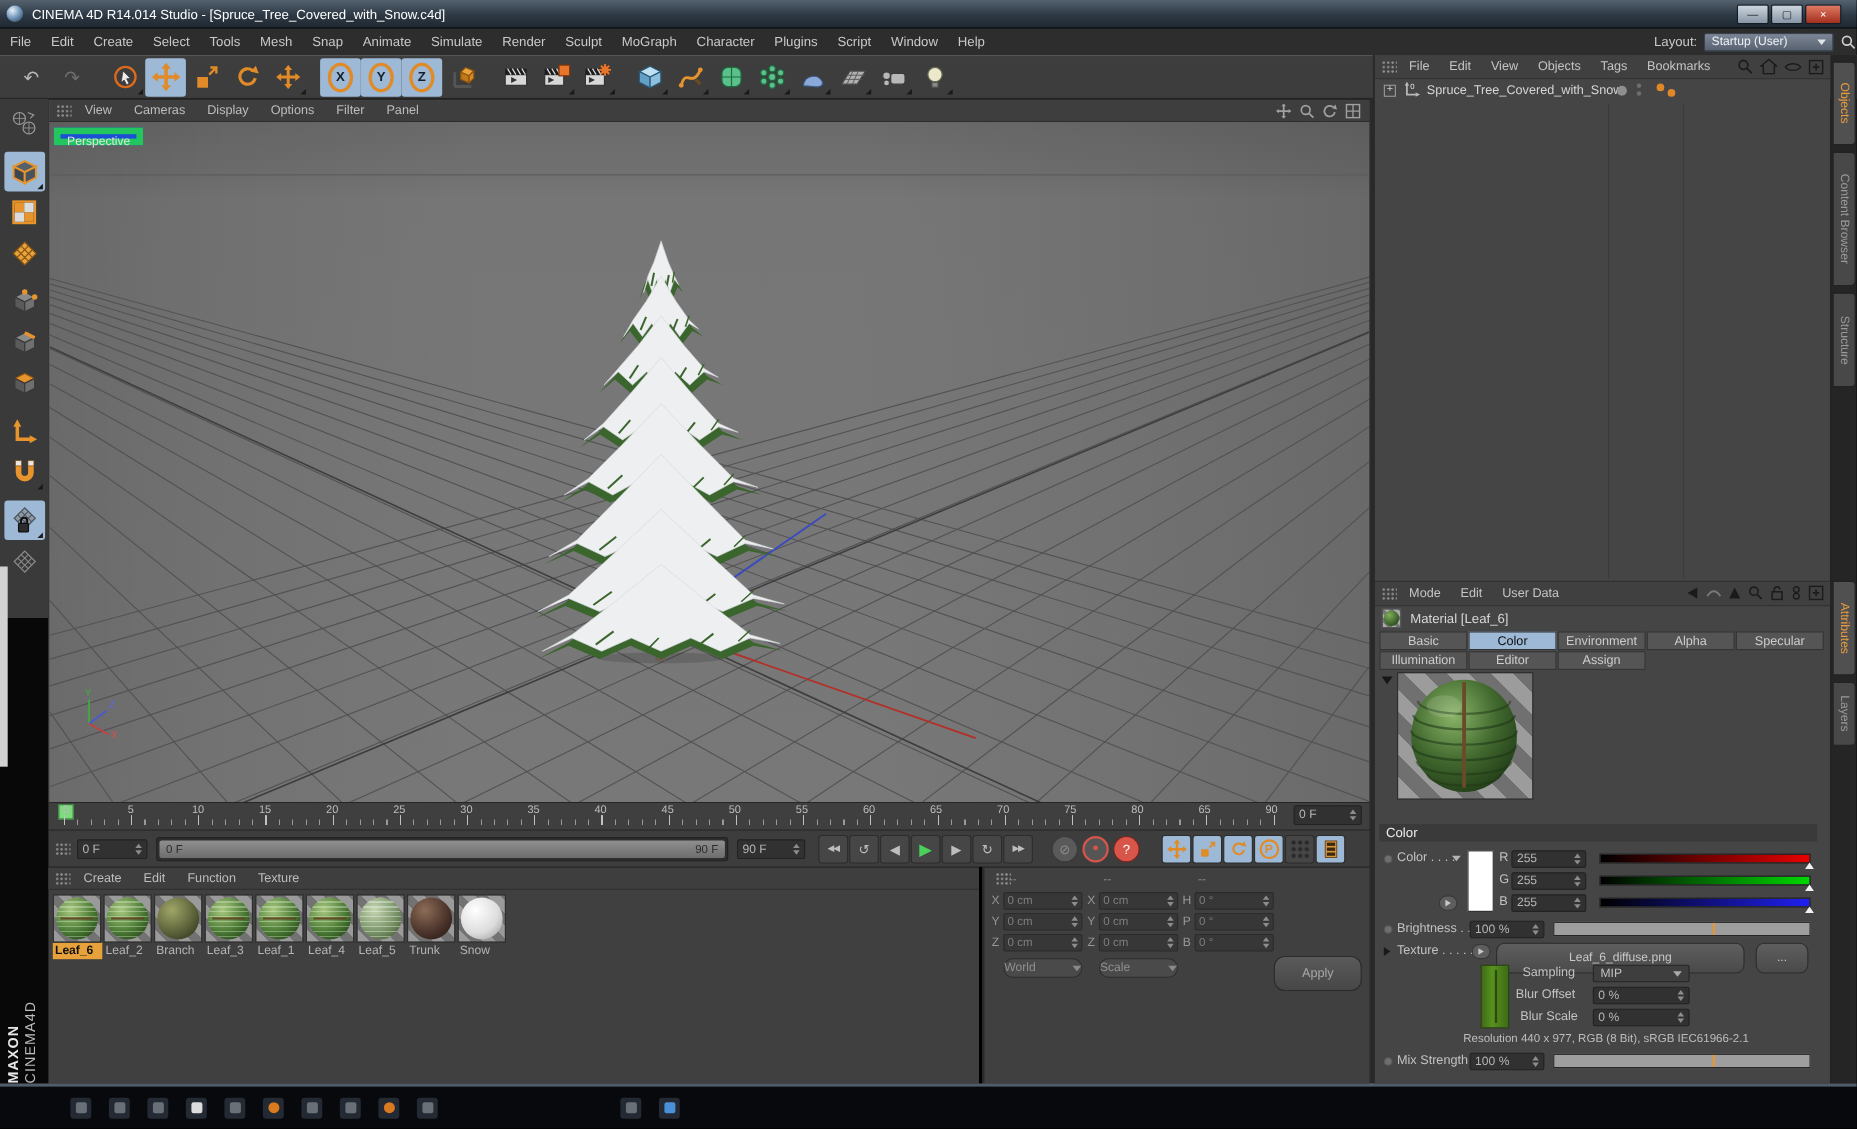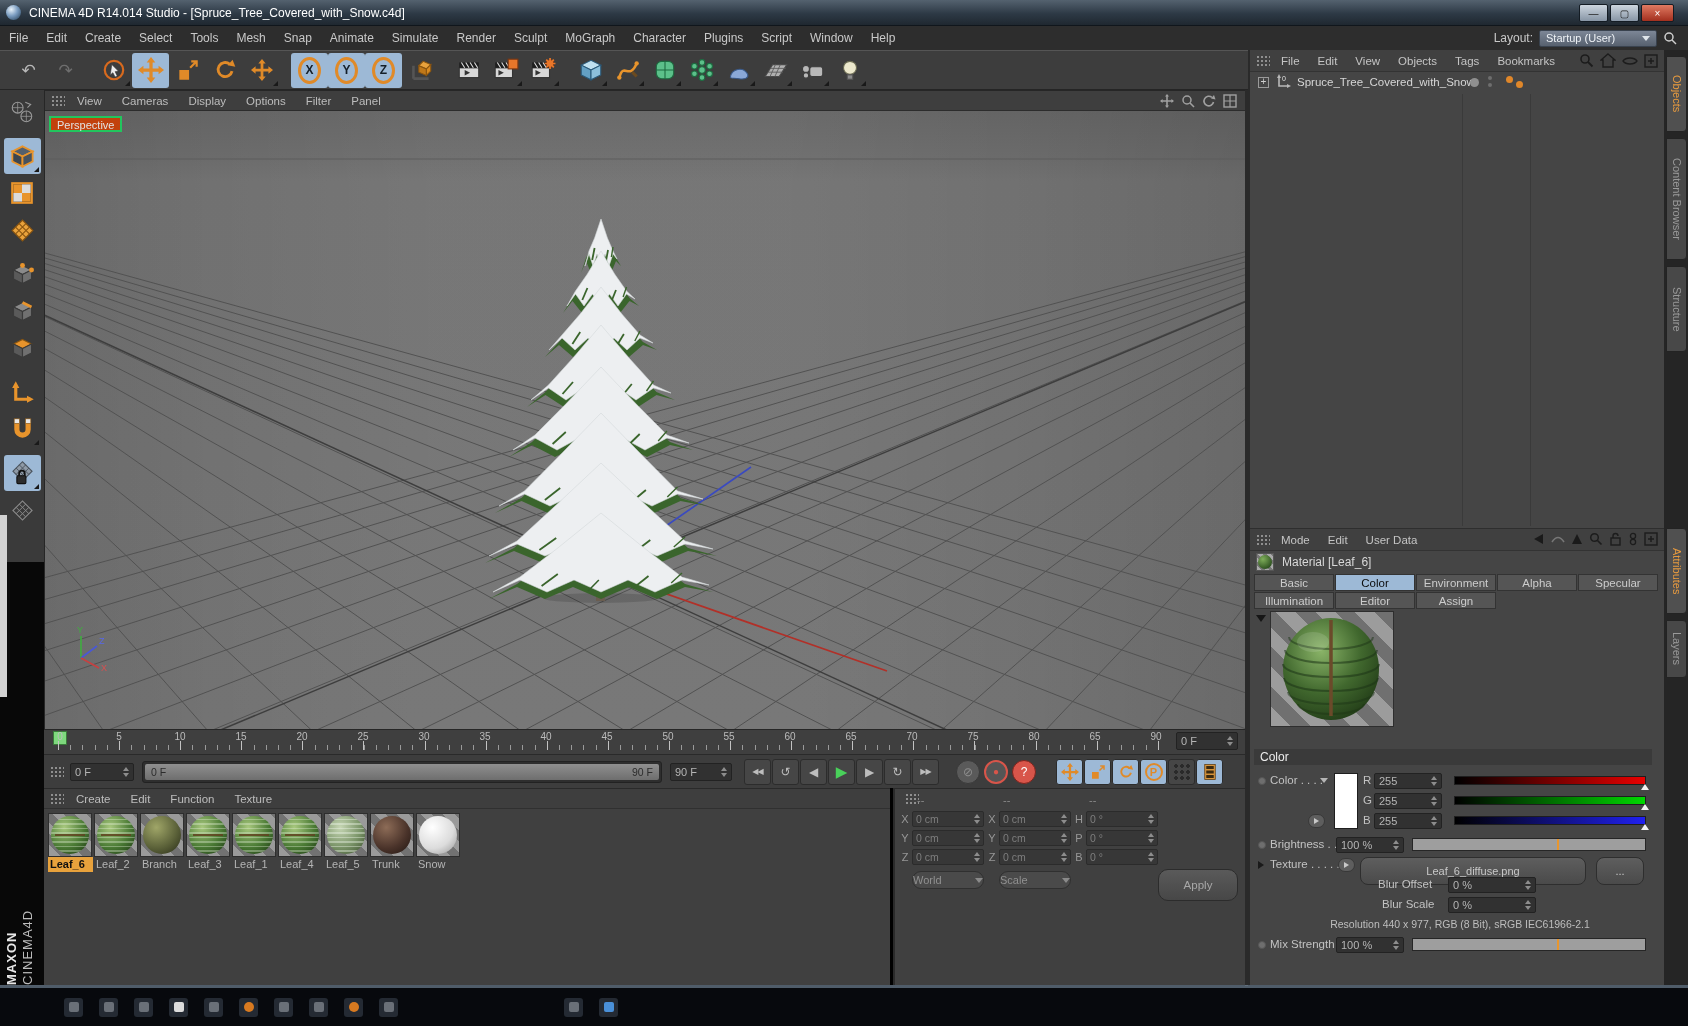--- a/index.html
+++ b/index.html
@@ -6,21 +6,21 @@
 html,body{width:1688px;height:1026px;background:#000;font-family:"Liberation Sans",sans-serif;overflow:hidden;position:relative;color:#c6c6c6}
 
 #titlebar{position:absolute;left:0;top:0;width:1688px;height:26px;background:linear-gradient(#54626f,#2d3945 55%,#1f2830);display:flex;align-items:center;padding-left:6px;color:#fff;font-size:12px;border-bottom:1px solid #10161c}
 .appicon{width:15px;height:15px;border-radius:50%;background:radial-gradient(circle at 35% 30%,#e8f2fa,#7a9cc0 45%,#20384e);margin-right:8px}
 .wbtns{position:absolute;right:14px;top:4px;display:flex;gap:2px}
 .wb{width:29px;height:18px;border:1px solid #141c24;border-radius:2px;background:linear-gradient(#cdd6df,#8795a5);display:flex;align-items:center;justify-content:center;font-size:10px;color:#222}
 .wb.close{background:linear-gradient(#e07a62,#a22f1e);color:#fff;width:33px}
 
 #menubar{position:absolute;left:0;top:26px;width:1688px;height:24px;background:#2d2d2d;display:flex;align-items:center;font-size:12px;color:#c9c9c9}
 .mi{padding:0 9px;height:100%;display:flex;align-items:center;cursor:default}
-#layoutwrap{margin-left:auto;display:flex;align-items:center;gap:6px;padding-right:10px}
+#layoutwrap{margin-left:auto;display:flex;align-items:center;gap:6px;}
 #layoutdd{width:118px;height:17px;background:linear-gradient(#7c8696,#57616f);border:1px solid #39424e;border-radius:2px;color:#eef2f6;font-size:11px;display:flex;align-items:center;padding:0 6px}
 .ddar{margin-left:auto;width:0;height:0;border-left:4px solid transparent;border-right:4px solid transparent;border-top:5px solid #dfe5ea}
 
 #toolbar{position:absolute;left:0;top:50px;width:1688px;height:40px;background:#3d3d3d;border-top:1px solid #555;border-bottom:1px solid #252525;display:flex;align-items:center;padding-left:10px}
 .tb{width:37px;height:35px;border-radius:3px;display:flex;align-items:center;justify-content:center;position:relative;flex:none}
 .tb.sel{background:#9db9d6}
 .tb.dis{opacity:.4}
 .tb svg{display:block}
 .sub::after{content:"";position:absolute;right:2px;bottom:2px;border-left:5px solid transparent;border-bottom:5px solid #191919}
 .tsep{width:11px;flex:none}
@@ -38,21 +38,21 @@
 .brtxt.thin{color:#bdbdbd;font-weight:normal}
 
 #viewport{position:absolute;left:44px;top:90px;width:1202px;height:640px;background:#6f6f6f;border:1px solid #262626}
 #vpmenu{position:absolute;left:0;top:0;width:100%;height:20px;background:#3e3e3e;display:flex;align-items:center;font-size:11.5px;color:#bdbdbd;border-bottom:1px solid #2c2c2c}
 .vmi{padding:0 10px}
 .grip{width:14px;height:12px;margin:0 2px 0 6px;background-image:radial-gradient(#8f8f8f 1px,transparent 1.2px);background-size:4px 4px;flex:none}
 #vpicons{margin-left:auto;display:flex;gap:7px;padding-right:8px}
 #vpcanvas{position:absolute;left:0;top:20px;width:1200px;height:618px;overflow:hidden;background:linear-gradient(180deg,#646464 0,#6b6b6b 46px,#717171 70px,#737373 100%)}
 #vpcanvas::before{content:"";position:absolute;inset:0;background:linear-gradient(90deg,rgba(0,0,0,.07),rgba(0,0,0,0) 14%,rgba(255,255,255,.04) 32%,rgba(255,255,255,.04) 62%,rgba(0,0,0,0) 80%,rgba(0,0,0,.08))}
 #scene{position:absolute;left:0;top:0}
-#persplabel{position:absolute;left:4px;top:25px;background:#c2410c;border:2px solid #22c55e;color:#e2e2e2;font-size:11px;padding:0 6px;height:16px;line-height:15px}
+#persplabel{position:absolute;left:4px;top:25px;background:#1d4ed8;border:6px solid #22c55e;color:#e2e2e2;font-size:11px;padding:0 6px;height:16px;line-height:15px}
 #gizmo{position:absolute;left:22px;top:513px}
 
 #ruler{position:absolute;left:44px;top:730px;width:1202px;height:25px;background:#3f3f3f;border-bottom:1px solid #2a2a2a}
 .tick{position:absolute;top:1px;font-size:10px;color:#bcbcbc;transform:translateX(-50%)}
 #minors{position:absolute;left:14px;top:15px;width:1100px;height:5px;background:repeating-linear-gradient(90deg,#9a9a9a 0 1px,transparent 1px 12.22px)}
 #majors{position:absolute;left:14px;top:11px;width:1102px;height:9px;background:repeating-linear-gradient(90deg,#c2c2c2 0 1px,transparent 1px 61.1px)}
 #greenmark{position:absolute;left:9px;top:1px;width:14px;height:14px;background:#7ed87d;border:1px solid #3a7a3a}
 #framebox{position:absolute;right:8px;top:2px;width:62px;height:18px}
 #transport{position:absolute;left:44px;top:755px;width:1202px;height:33px;background:#3d3d3d;display:flex;align-items:center}
 .fld{background:#313131;border:1px solid #222;border-radius:2px;color:#b5b5b5;font-size:11px;display:flex;align-items:center;padding:0 4px;height:18px}
@@ -1017,20 +1017,28 @@
     <div class="arow">
       <span style="position:absolute;left:8px;top:6px;width:0;height:0;border-top:4px solid transparent;border-bottom:4px solid transparent;border-left:6px solid #1a1a1a"></span>
       <span class="alab">Texture . . . . .</span>
       <span class="roundbtn" style="left:88px;top:3px">
           <i></i>
         </span>
       <div class="pill" style="left:110px;width:226px">Leaf_6_diffuse.png</div>
       <div class="pill" style="left:346px;width:48px">...</div>
     </div>
     <div class="arow">
+      <div id="greenswatch"></div>
+      <span class="alab" style="left:134px">Sampling</span>
+      <div class="ddfld" style="left:198px;width:88px">
+          <span>MIP</span>
+          <span class="ddar" style="margin-left:auto;border-top-color:#aaa"></span>
+        </div>
+    </div>
+    <div class="arow">
       <span class="alab" style="left:128px">Blur Offset</span>
       <div class="afld" style="left:198px;width:88px">
           <span>0 %</span>
           <span class="spin">
             <i class="su"></i>
             <i class="sd"></i>
           </span>
         </div>
     </div>
     <div class="arow">

